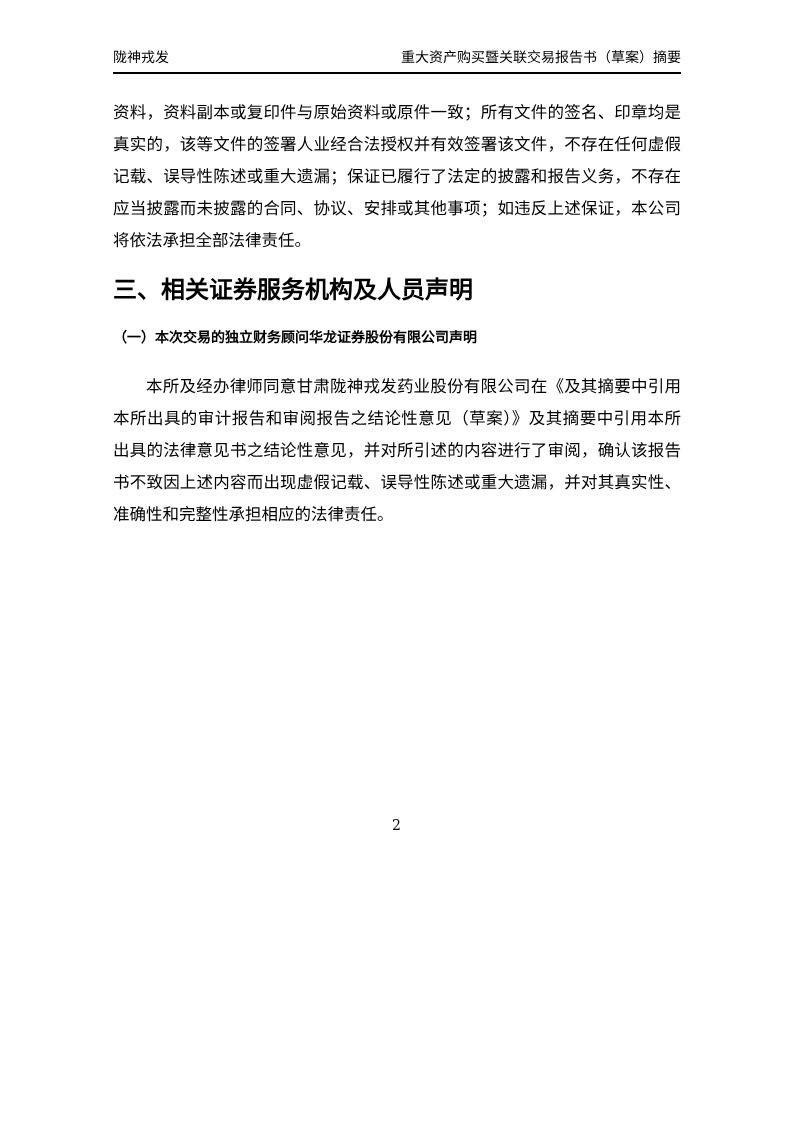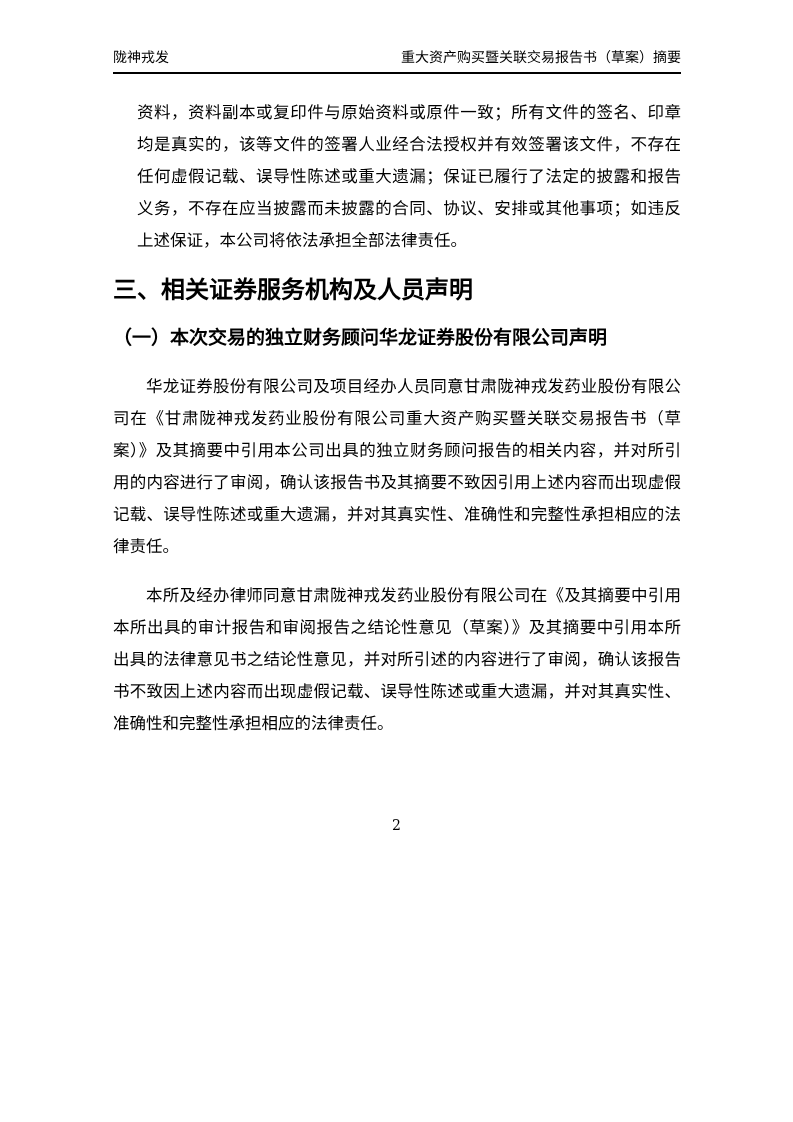--- a/index.html
+++ b/index.html
@@ -39,21 +39,20 @@
     position: absolute;
     top: 76px;
     left: 113px;
     width: 568px;
     font-family: "DejaVu Serif", serif;
     font-size: 16.5px;
     color: #000000;
   }
   .doc-body > :first-child {
     margin-top: 21px;
-    margin-left: 24px;
   }
   .para {
     margin: 17px 0 0 0;
     text-align: justify;
     line-height: 32px;
     word-break: break-all;
   }
   .para.indent {
     text-indent: 2em;
   }
@@ -61,21 +60,21 @@
     margin: 20px 0 0 0;
     font-family: "DejaVu Sans", sans-serif;
     font-weight: bold;
     font-size: 24px;
     line-height: 27px;
   }
   .heading-2 {
     margin: 16px 0 0 0;
     font-family: "DejaVu Sans", sans-serif;
     font-weight: bold;
-    font-size: 19px;
+    font-size: 14px;
     line-height: 34px;
     word-break: break-all;
   }
   .doc-footer {
     position: absolute;
     left: 0;
     right: 0;
     bottom: 60px;
     text-align: center;
     font-family: "DejaVu Serif", serif;
@@ -91,21 +90,20 @@
   <header class="doc-header">
     <span class="hdr-left">陇神戎发</span>
     <span class="hdr-right">重大资产购买暨关联交易报告书（草案）摘要</span>
   </header>
 
   <main class="doc-body">
 
   <p class="para">资料，资料副本或复印件与原始资料或原件一致；所有文件的签名、印章均是真实的，该等文件的签署人业经合法授权并有效签署该文件，不存在任何虚假记载、误导性陈述或重大遗漏；保证已履行了法定的披露和报告义务，不存在应当披露而未披露的合同、协议、安排或其他事项；如违反上述保证，本公司将依法承担全部法律责任。</p>
       <h1 class="heading-1">三、相关证券服务机构及人员声明</h1>
       <h2 class="heading-2">（一）本次交易的独立财务顾问华龙证券股份有限公司声明</h2>
-      <p class="para indent">华龙证券股份有限公司及项目经办人员同意甘肃陇神戎发药业股份有限公司在《甘肃陇神戎发药业股份有限公司重大资产购买暨关联交易报告书（草案）》及其摘要中引用本公司出具的独立财务顾问报告的相关内容，并对所引用的内容进行了审阅，确认该报告书及其摘要不致因引用上述内容而出现虚假记载、误导性陈述或重大遗漏，并对其真实性、准确性和完整性承担相应的法律责任。</p>
       <p class="para indent">本所及经办律师同意甘肃陇神戎发药业股份有限公司在《及其摘要中引用本所出具的审计报告和审阅报告之结论性意见（草案）》及其摘要中引用本所出具的法律意见书之结论性意见，并对所引述的内容进行了审阅，确认该报告书不致因上述内容而出现虚假记载、误导性陈述或重大遗漏，并对其真实性、准确性和完整性承担相应的法律责任。</p>
     </main>
 
   <footer class="doc-footer">
     <span>2</span>
   </footer>
 
 </div>
 
 </body></html>

